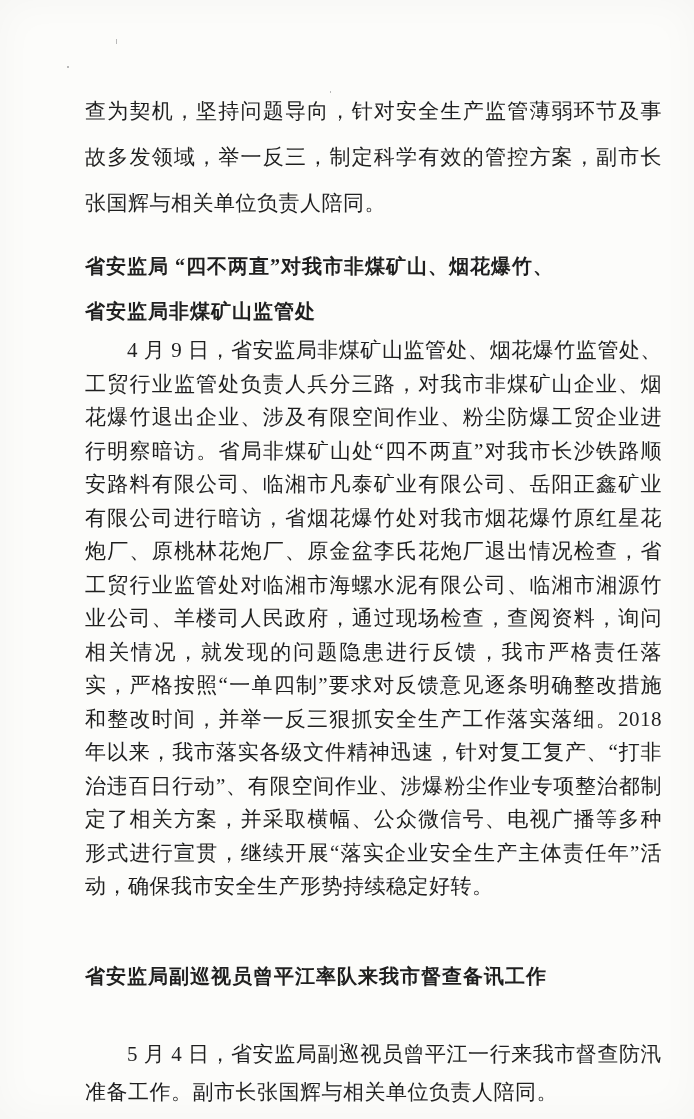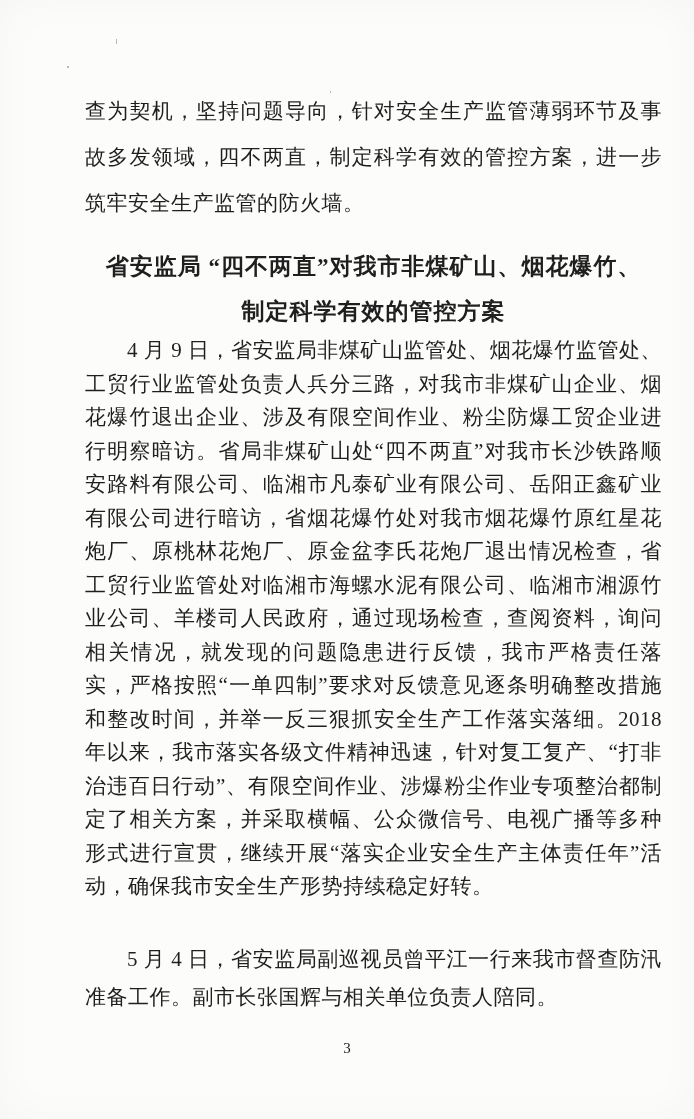--- a/index.html
+++ b/index.html
@@ -28,22 +28,22 @@
     font-size: 21px;
     text-align: justify;
     letter-spacing: 0.5px;
     margin: 0;
   }
   .intro-para {
     line-height: 46px;
   }
   .article-title {
     font-weight: bold;
-    font-size: 23px;
-    text-align: center;
+    font-size: 20px;
+    text-align: left;
     line-height: 45px;
     letter-spacing: 1px;
     margin: 0;
   }
   .title-1 {
     margin-top: 18px;
   }
   .body-1 {
     line-height: 33.5px;
     text-indent: 2em;
@@ -78,29 +78,30 @@
 <body>
 
 <div class="scan-page">
 
   <span class="scan-speck speck-a"></span>
   <span class="scan-speck speck-b"></span>
   <span class="scan-speck speck-c"></span>
 
   <div class="content">
 
-    <p class="para intro-para">查为契机，坚持问题导向，针对安全生产监管薄弱环节及事故多发领域，四不两直，制定科学有效的管控方案，进一步筑牢安全生产监管的防火墙。</p>
+    <p class="para intro-para">查为契机，坚持问题导向，针对安全生产监管薄弱环节及事故多发领域，举一反三，制定科学有效的管控方案，副市长张国辉与相关单位负责人陪同。</p>
 
     <div class="article-title title-1">
       <div>省安监局 “四不两直”对我市非煤矿山、烟花爆竹、</div>
-      <div>制定科学有效的管控方案</div>
+      <div>省安监局非煤矿山监管处</div>
     </div>
 
     <p class="para body-1">4 月 9 日，省安监局非煤矿山监管处、烟花爆竹监管处、工贸行业监管处负责人兵分三路，对我市非煤矿山企业、烟花爆竹退出企业、涉及有限空间作业、粉尘防爆工贸企业进行明察暗访。省局非煤矿山处“四不两直”对我市长沙铁路顺安路料有限公司、临湘市凡泰矿业有限公司、岳阳正鑫矿业有限公司进行暗访，省烟花爆竹处对我市烟花爆竹原红星花炮厂、原桃林花炮厂、原金盆李氏花炮厂退出情况检查，省工贸行业监管处对临湘市海螺水泥有限公司、临湘市湘源竹业公司、羊楼司人民政府，通过现场检查，查阅资料，询问相关情况，就发现的问题隐患进行反馈，我市严格责任落实，严格按照“一单四制”要求对反馈意见逐条明确整改措施和整改时间，并举一反三狠抓安全生产工作落实落细。2018 年以来，我市落实各级文件精神迅速，针对复工复产、“打非治违百日行动”、有限空间作业、涉爆粉尘作业专项整治都制定了相关方案，并采取横幅、公众微信号、电视广播等多种形式进行宣贯，继续开展“落实企业安全生产主体责任年”活动，确保我市安全生产形势持续稳定好转。</p>
 
+    <div class="article-title title-2">省安监局副巡视员曾平江率队来我市督查备讯工作</div>
 
     <p class="para body-2">5 月 4 日，省安监局副巡视员曾平江一行来我市督查防汛准备工作。副市长张国辉与相关单位负责人陪同。</p>
 
   </div>
 
   <div class="page-number">3</div>
 
 </div>
 
 </body></html>

